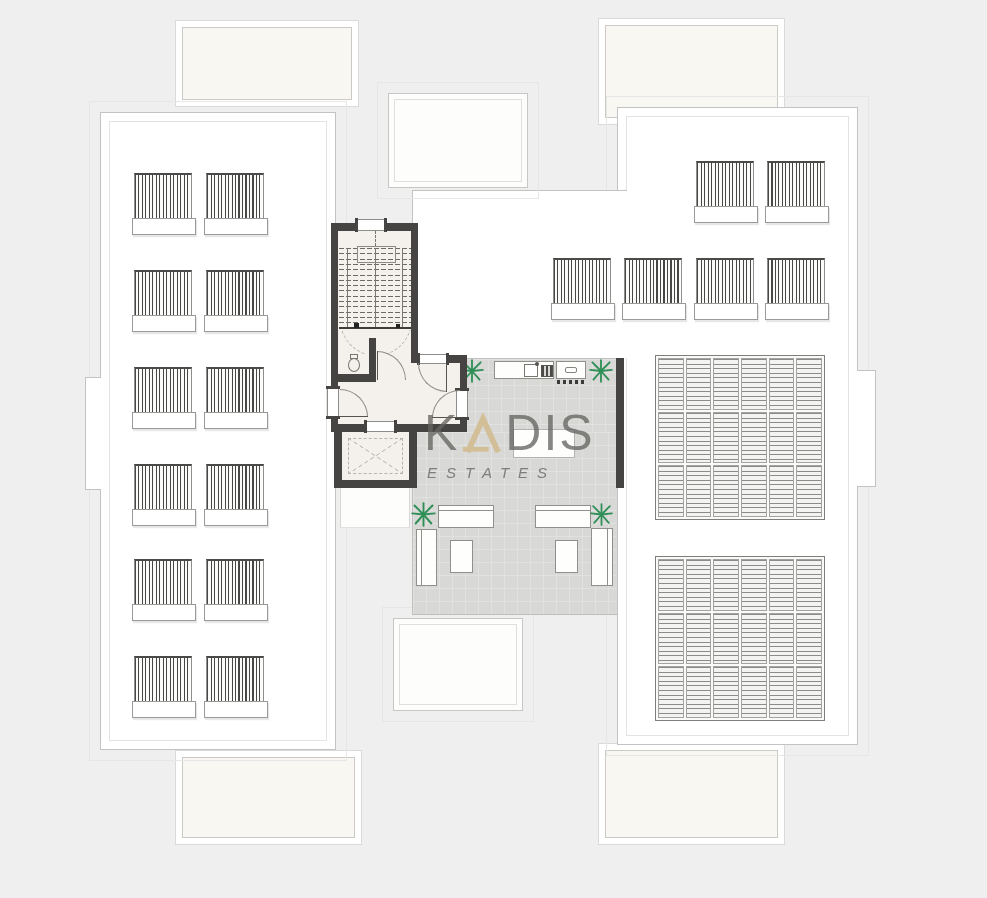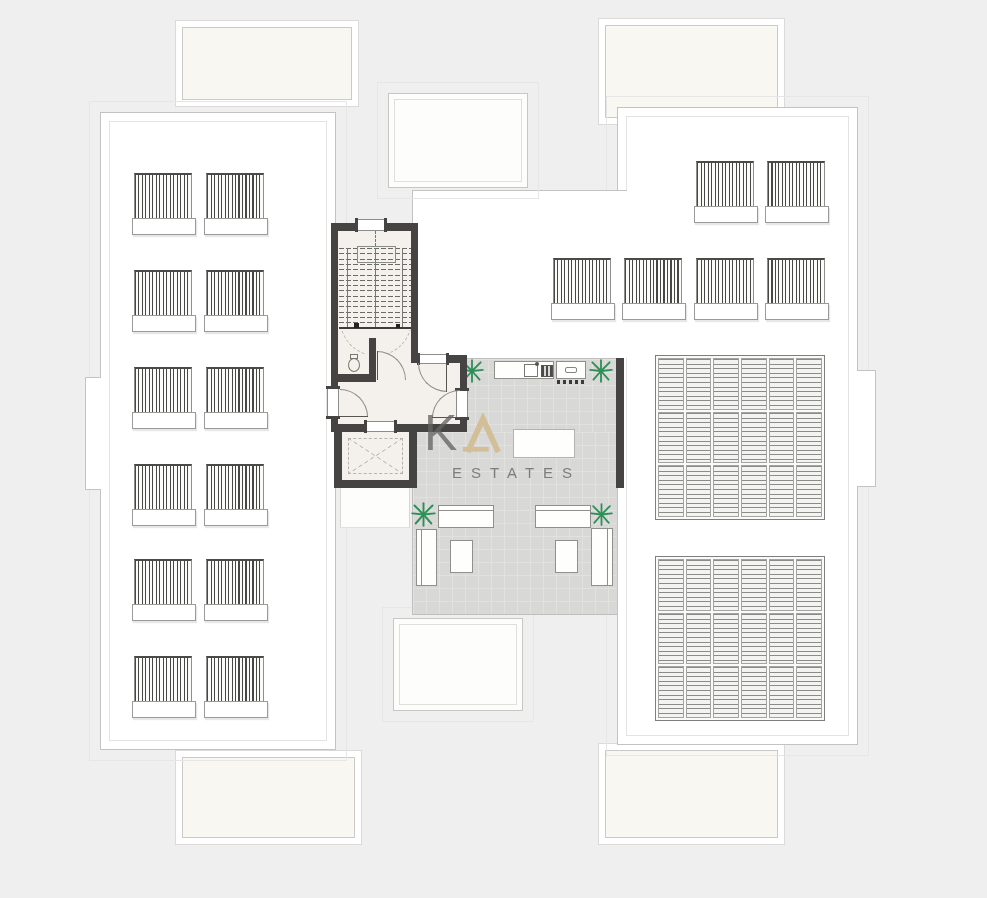--- a/index.html
+++ b/index.html
@@ -322,16 +322,17 @@
   <div class="abs leaf" style="left:377px;top:351px;width:1px;height:29px;"></div>
   <div class="abs arc-tl" style="left:432px;top:390px;width:28px;height:28px;"></div>
   <div class="abs leaf" style="left:432px;top:417px;width:28px;height:1px;"></div>
 
   <div class="abs wm" style="left:424px;top:412px;">
     <span>K</span>
     <svg width="40" height="42" viewBox="0 0 40 44">
       <path d="M5 41 L21 6 L37 41" fill="none" stroke="#d3bf97" stroke-width="6"></path>
       <path d="M0 38 H27" stroke="#d3bf97" stroke-width="5"></path>
     </svg>
+    <span>DIS</span>
   </div>
-  <div class="abs wm-sub" style="left:452px;top:464px;">ESTATES</div>
+  <div class="abs wm-sub" style="left:427px;top:464px;font-style:italic;">ESTATES</div>
 
 </div>
 
 </body></html>

